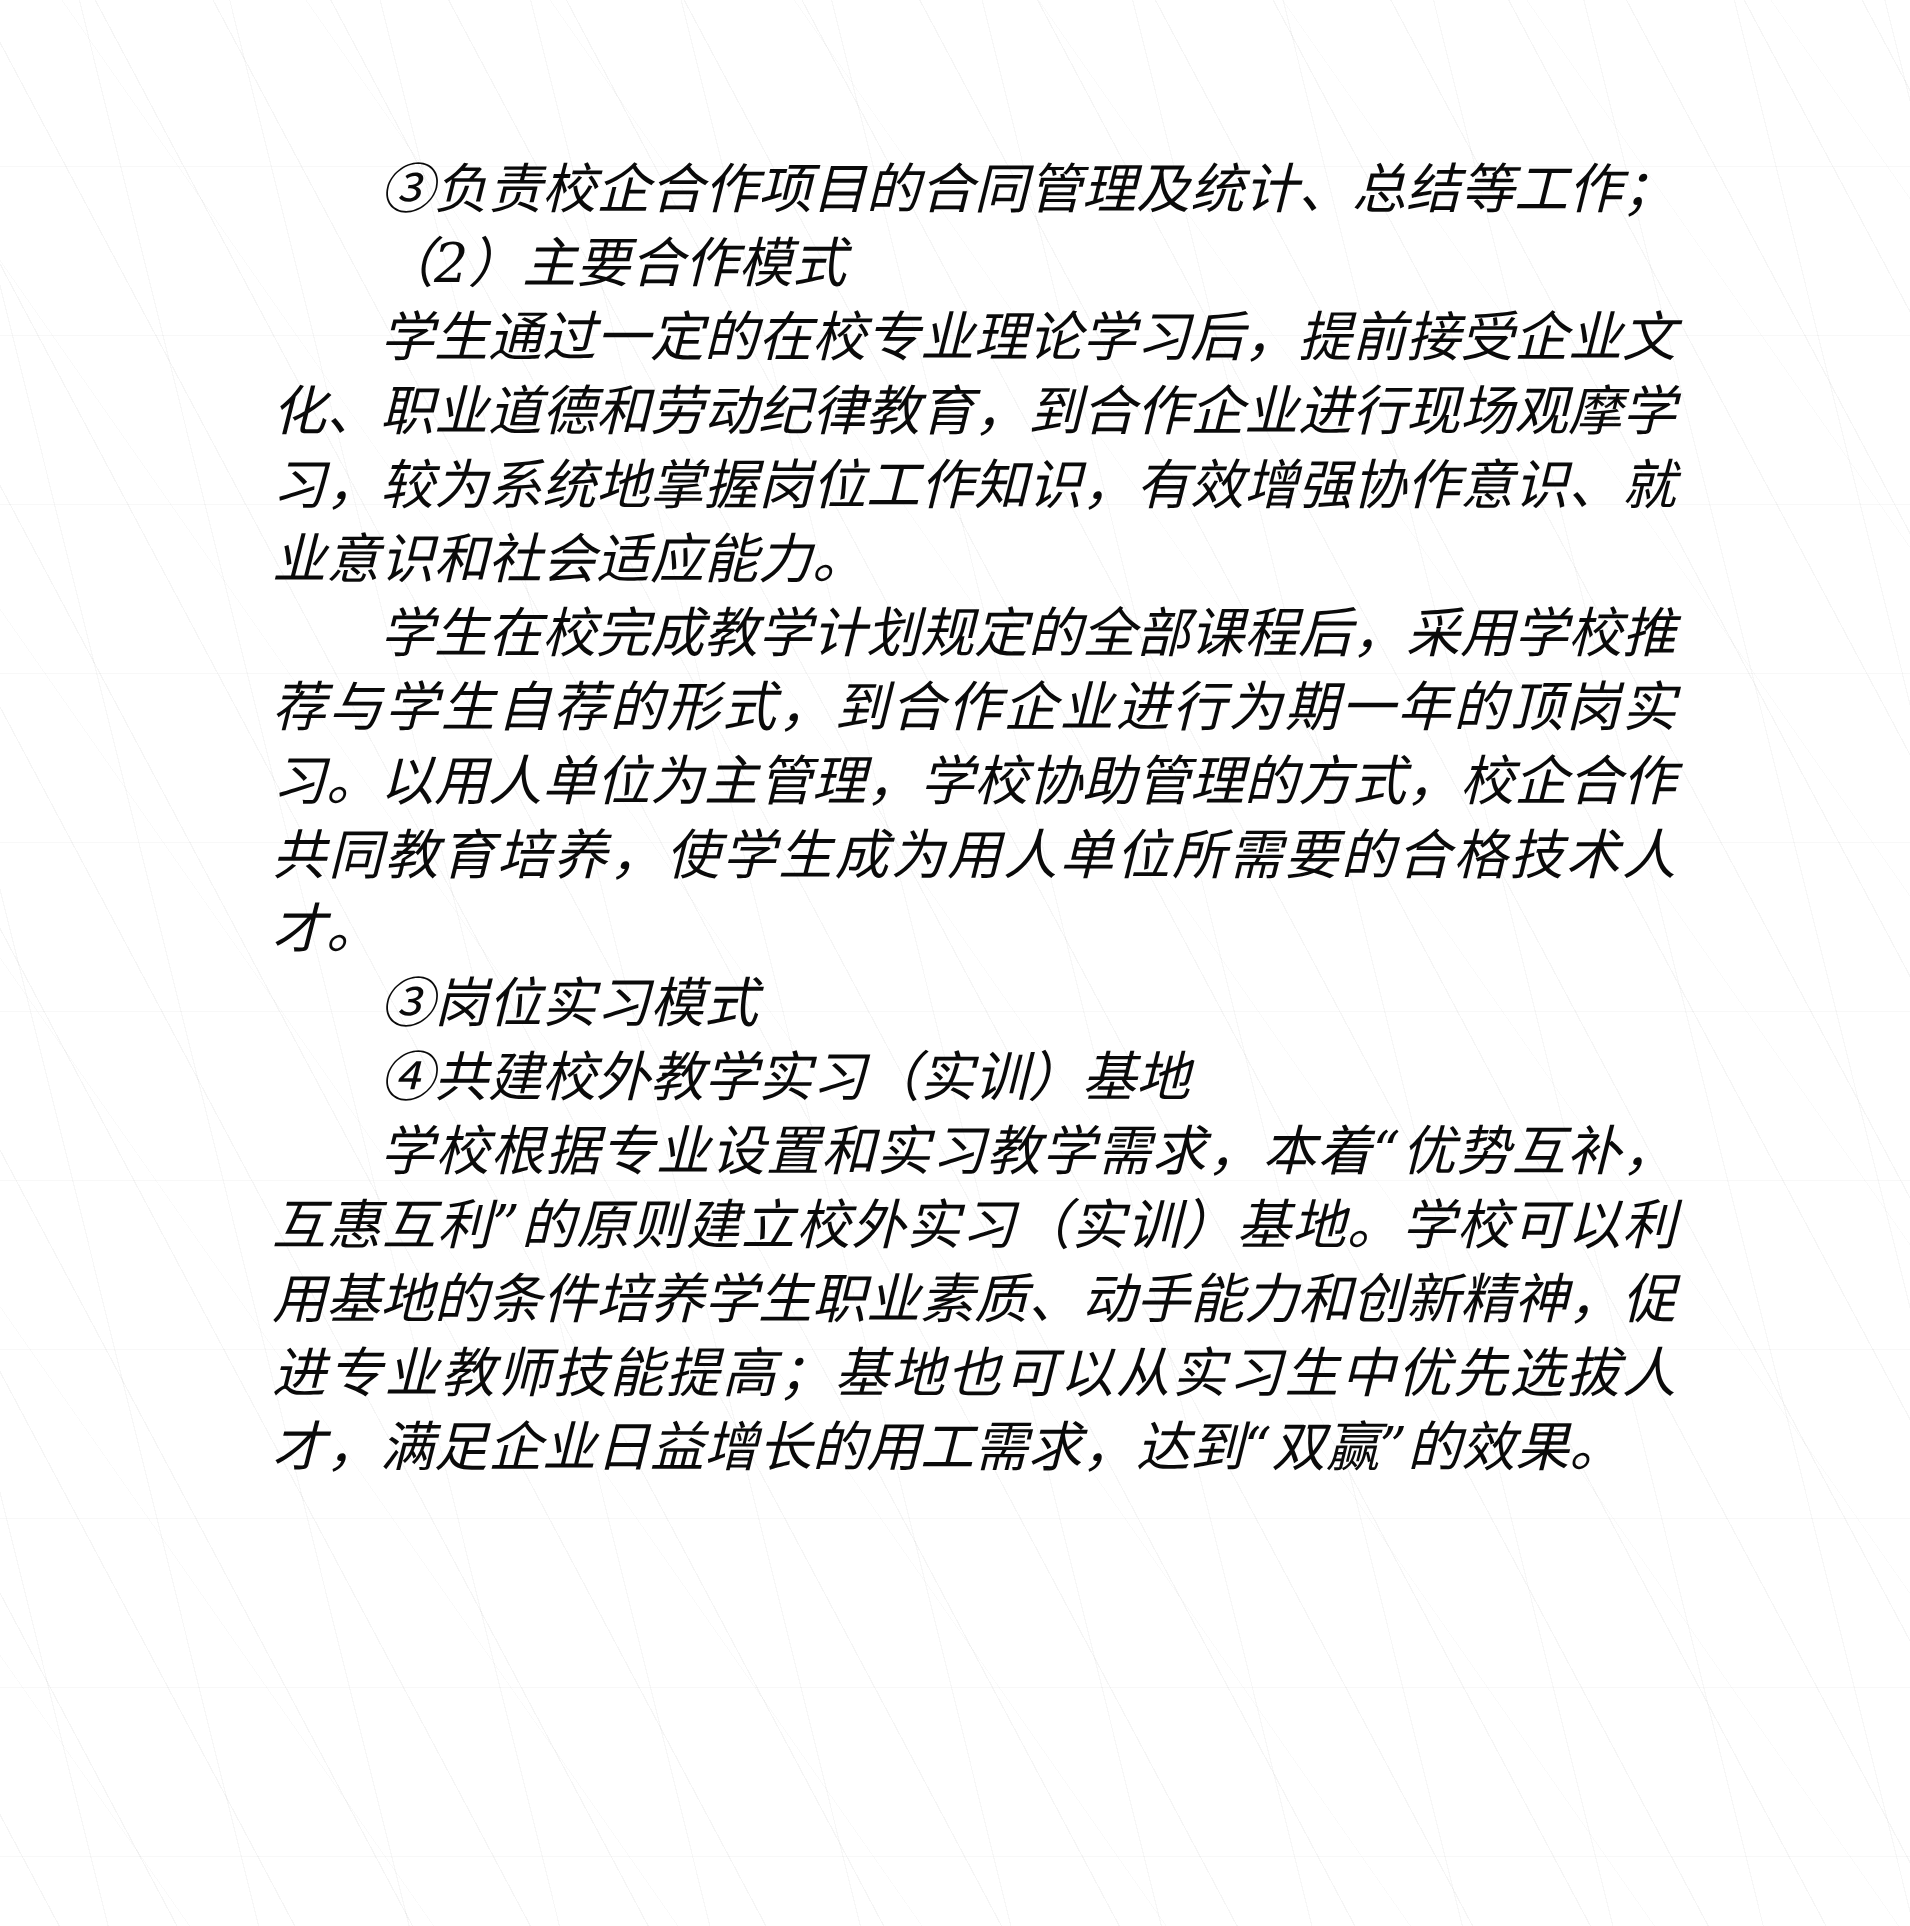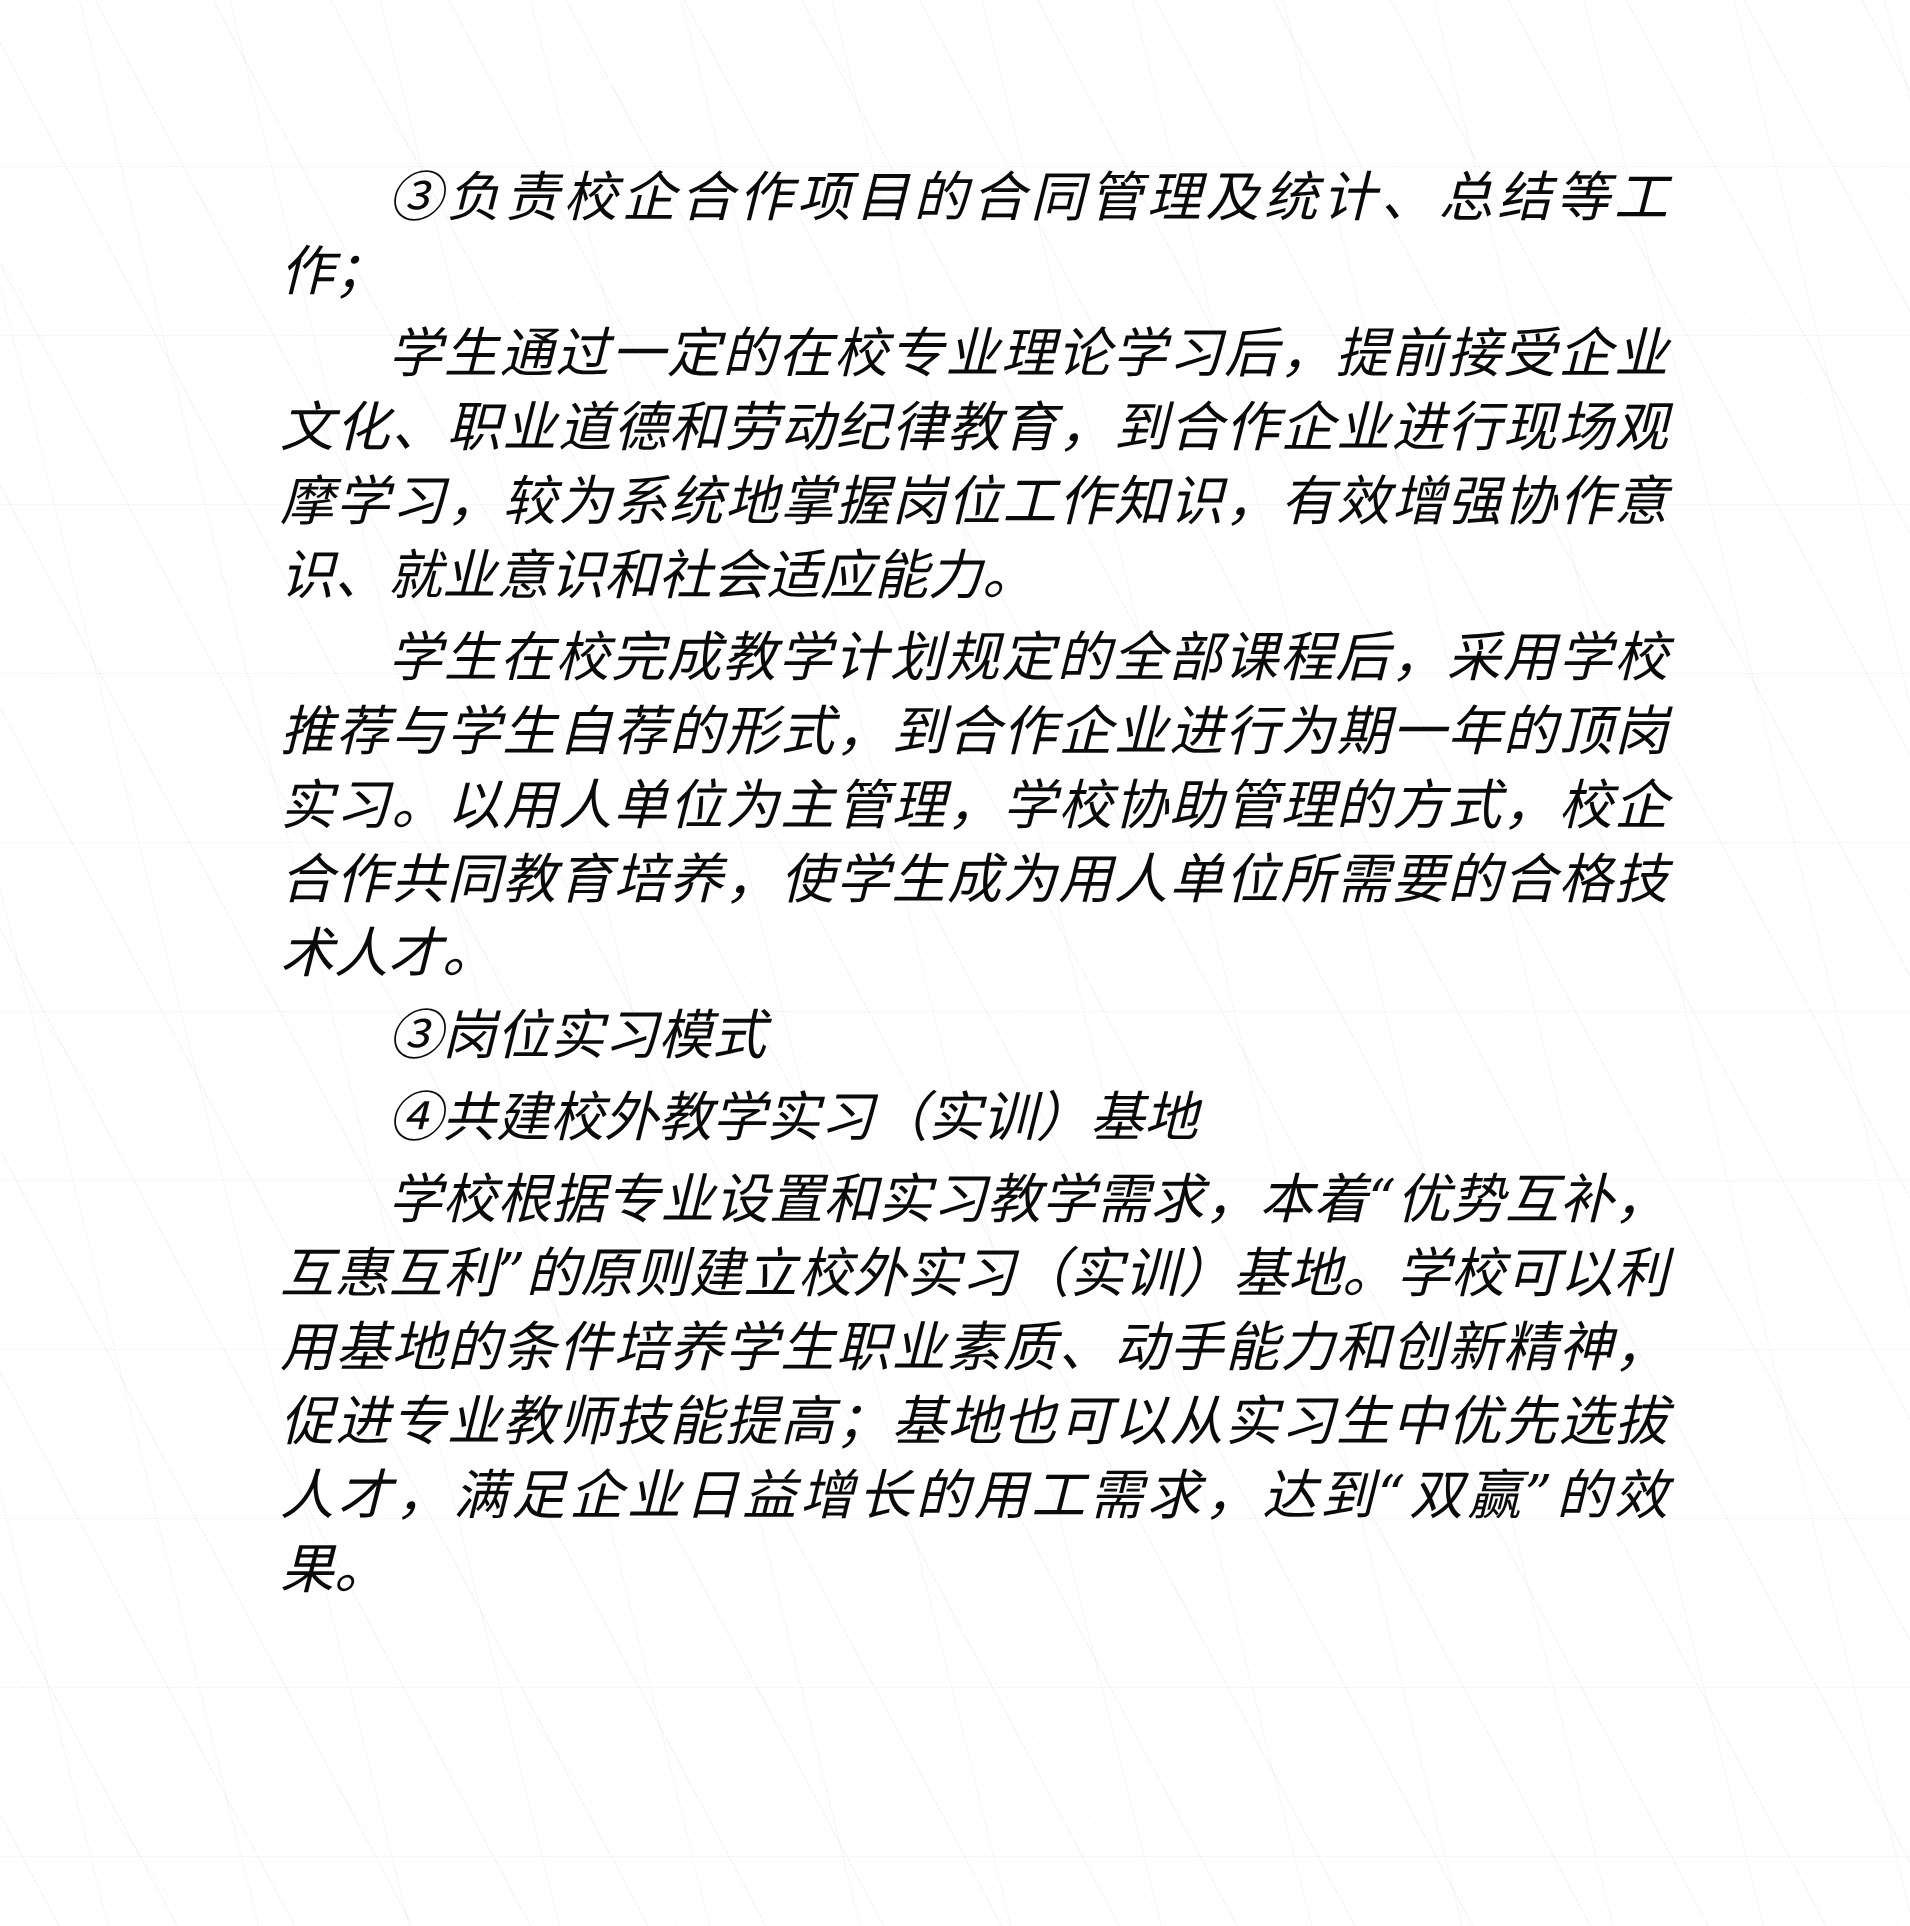--- a/index.html
+++ b/index.html
@@ -39,33 +39,34 @@
     font-size: 54px;
     line-height: 74px;
     font-style: italic;          
     letter-spacing: 0;
     text-align: justify;
     text-justify: inter-ideograph;
     line-break: strict;
     overflow-wrap: break-word;
   }
   .content p {
-    margin: 8px;
+    margin: 0;
     padding: 0;
     text-indent: 2em;            
   }
 </style>
 </head>
 <body>
 
 <div class="page">
   <div class="scan-noise"></div>
 
   <main class="content">
     <p>③负责校企合作项目的合同管理及统计、总结等工作；</p>
+    <p>（2）主要合作模式</p>
     <p>学生通过一定的在校专业理论学习后，提前接受企业文化、职业道德和劳动纪律教育，到合作企业进行现场观摩学习，较为系统地掌握岗位工作知识，有效增强协作意识、就业意识和社会适应能力。</p>
     <p>学生在校完成教学计划规定的全部课程后，采用学校推荐与学生自荐的形式，到合作企业进行为期一年的顶岗实习。以用人单位为主管理，学校协助管理的方式，校企合作共同教育培养，使学生成为用人单位所需要的合格技术人才。</p>
     <p>③岗位实习模式</p>
     <p>④共建校外教学实习（实训）基地</p>
     <p>学校根据专业设置和实习教学需求，本着“优势互补，互惠互利”的原则建立校外实习（实训）基地。学校可以利用基地的条件培养学生职业素质、动手能力和创新精神，促进专业教师技能提高；基地也可以从实习生中优先选拔人才，满足企业日益增长的用工需求，达到“双赢”的效果。</p>
 
   </main>
 
 </div>
 

